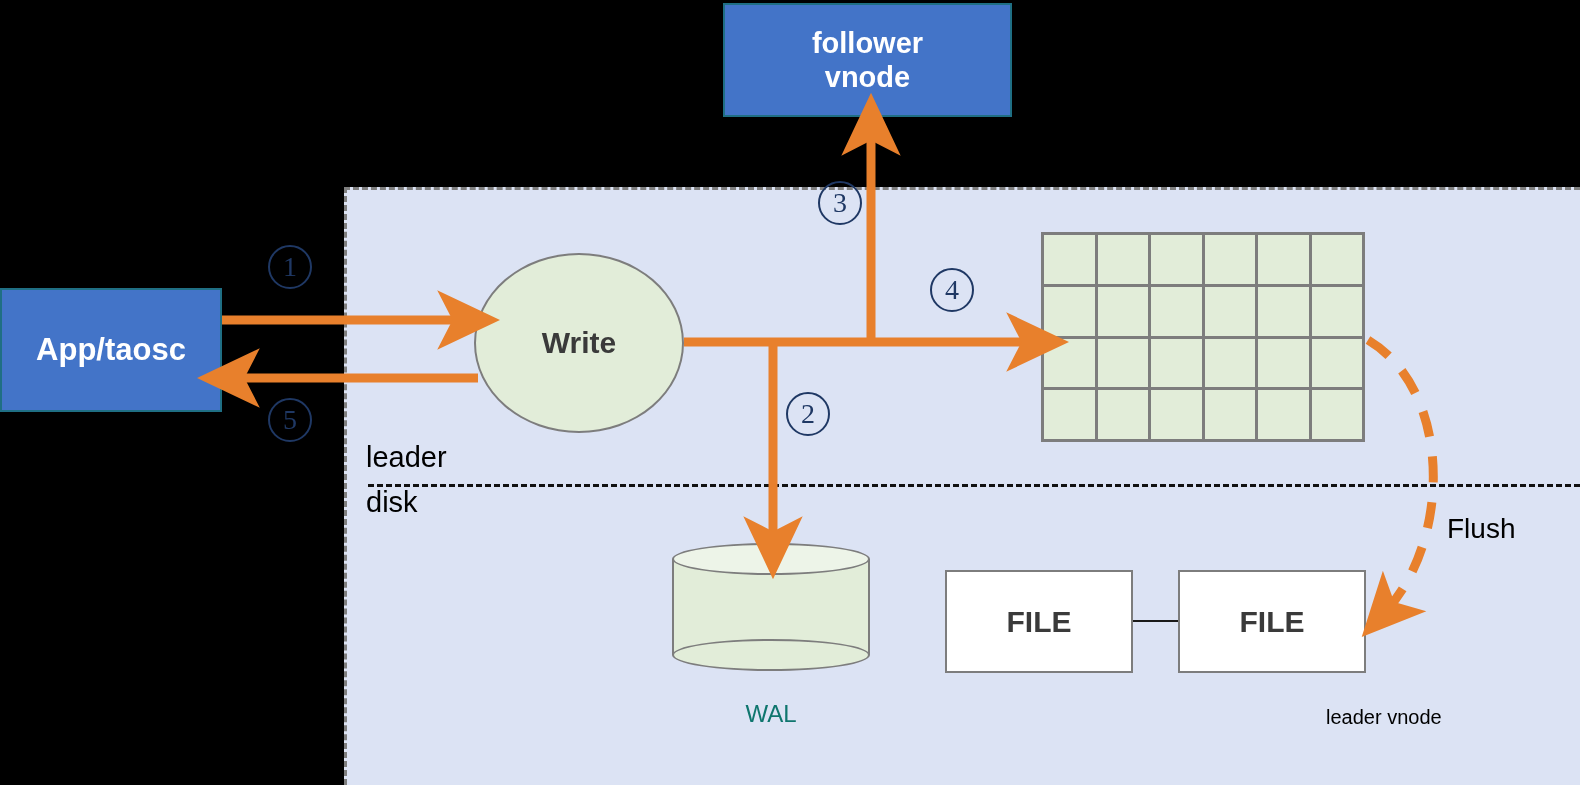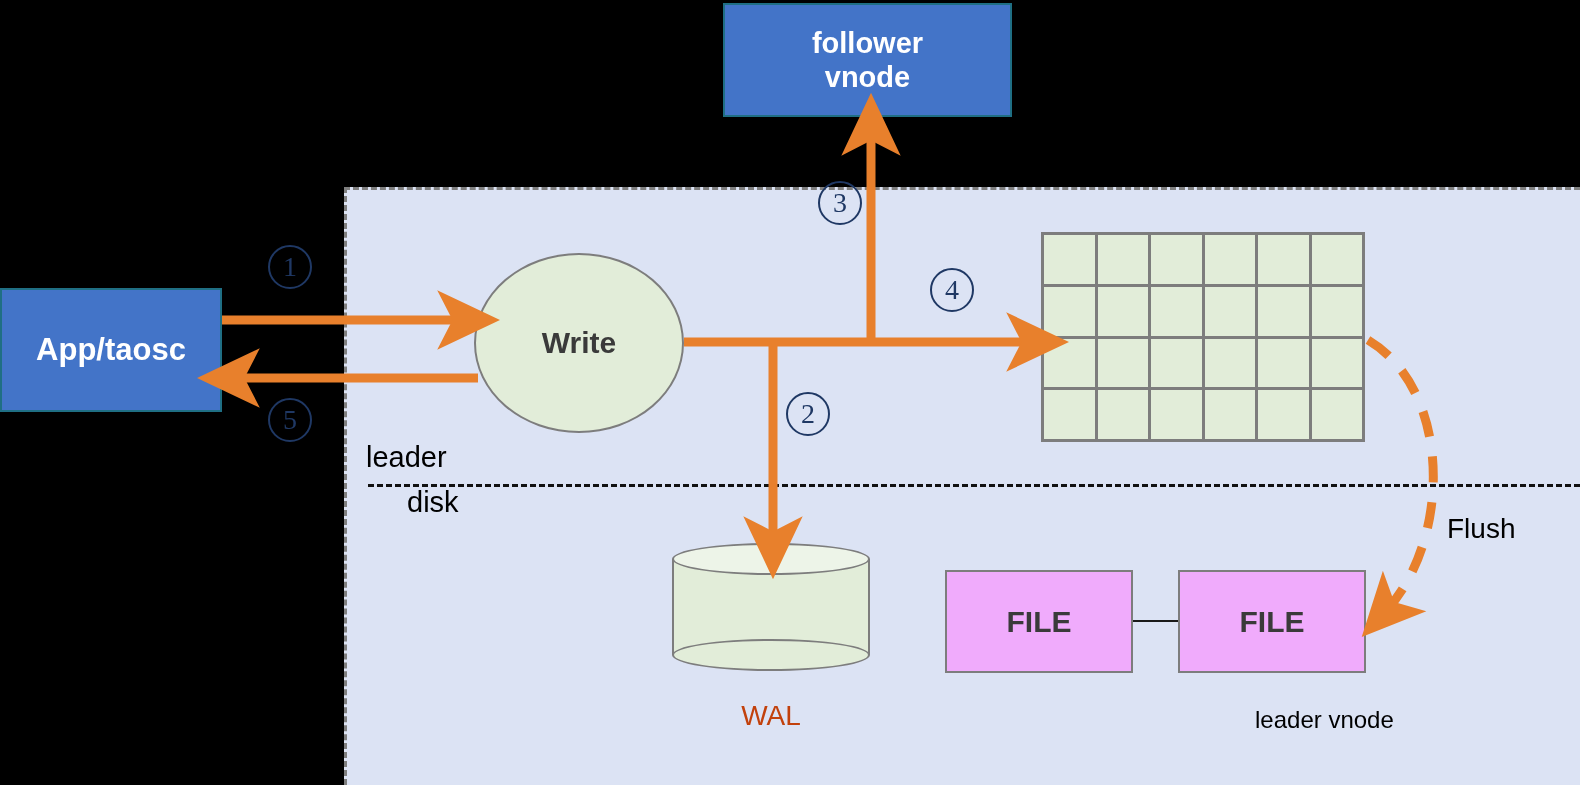--- a/index.html
+++ b/index.html
@@ -86,52 +86,52 @@
   }
   #wal-cylinder .top{
     position:absolute; left:0; top:0; width:100%; height:32px;
     background:#EDF4E8;
     border:2px solid #7d7d7d;
     border-radius:50%;
     box-sizing:border-box;
   }
   #wal-label{
     position:absolute; left:672px; top:700px; width:198px;
-    text-align:center; font-size:28px; color:#c2410c;
+    text-align:center; font-size:24px; color:#0f766e;
   }
 
   
   .file-box{
     position:absolute;
-    background:#f0abfc;
+    background:#ffffff;
     border:2px solid #7d7d7d;
     box-sizing:border-box;
     display:flex;align-items:center;justify-content:center;
     font-size:30px; font-weight:bold; color:#3a3a3a;
   }
   #file-box-1{ left:945px; top:570px; width:188px; height:103px; }
   #file-box-2{ left:1178px; top:570px; width:188px; height:103px; }
   #file-link{
     position:absolute; left:1133px; top:620px; width:45px; height:2px;
     background:#1a1a1a;
   }
 
   
   #mem-disk-divider{
     position:absolute; left:368px; top:484px; width:1212px; height:0;
     border-top:3px dashed #111111;
   }
   .md-label{ position:absolute; font-size:29px; color:#000; }
   #memory-label{ left:366px; top:441px; }
-  #disk-label{ left:366px; top:486px;margin-left:41px; }
+  #disk-label{ left:366px; top:486px; }
 
   
   #leader-caption{
-    position:absolute; left:1255px; top:706px;
-    font-size:24px; color:#000;
+    position:absolute; left:1326px; top:706px;
+    font-size:20px; color:#000;
   }
 
   
   #flush-label{
     position:absolute; left:1447px; top:513px;
     font-size:28px; color:#000;
   }
 
   
   #connectors{

